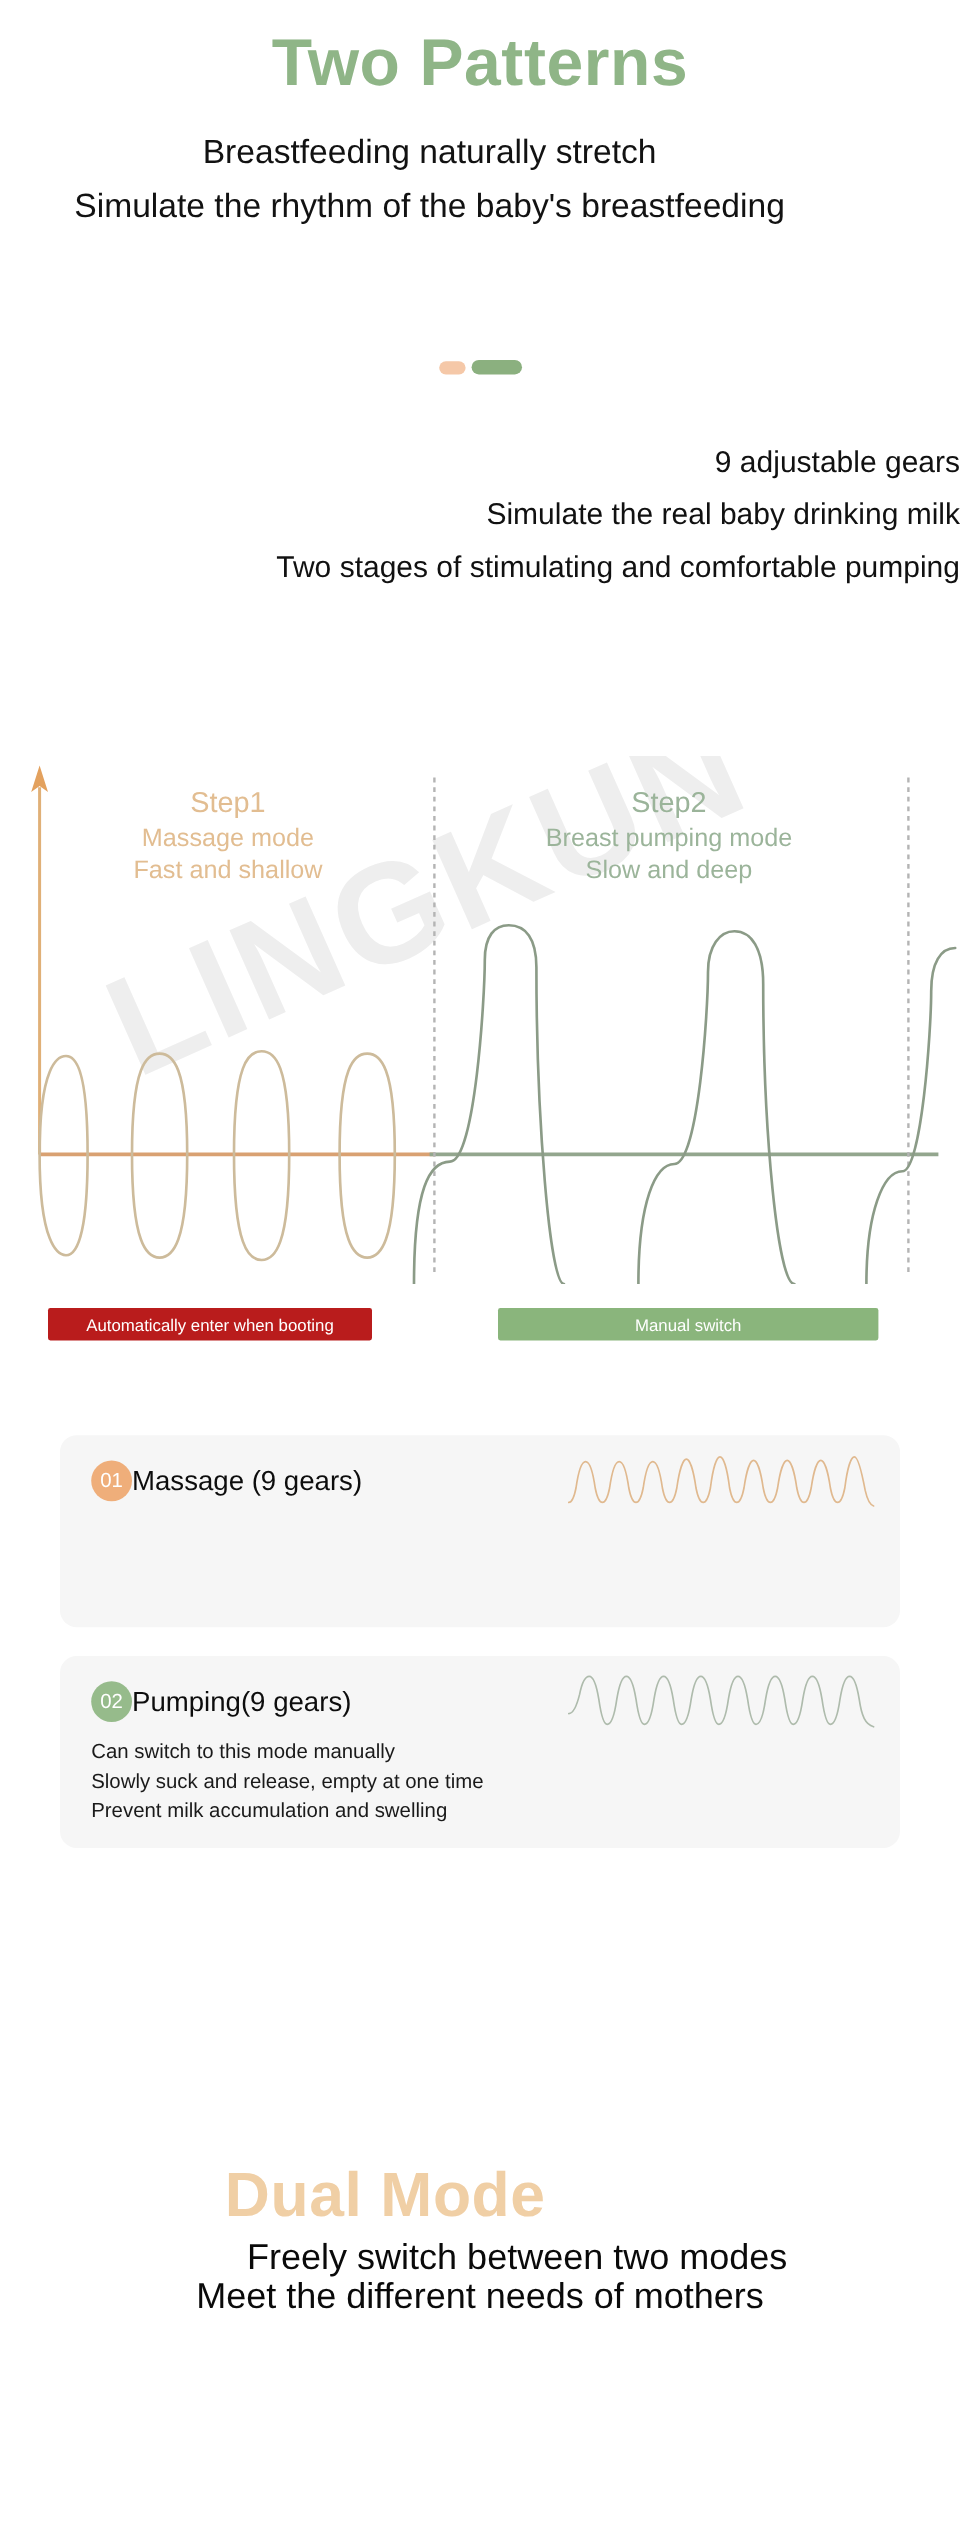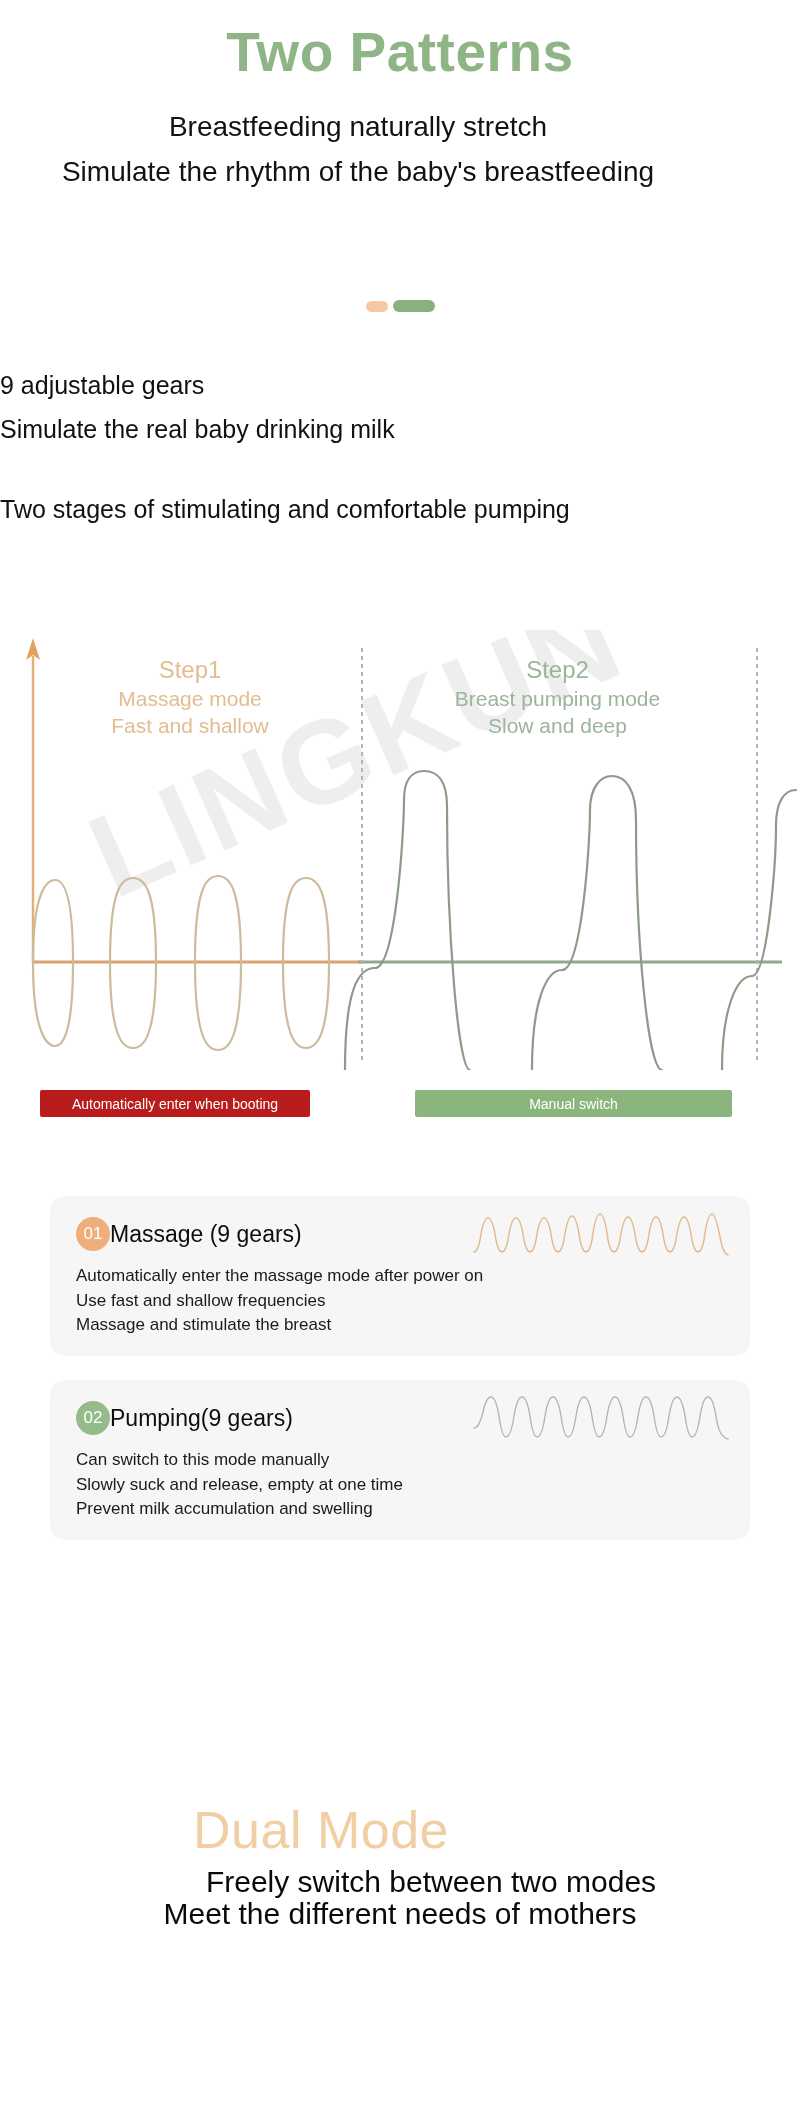--- a/index.html
+++ b/index.html
@@ -28,26 +28,26 @@
   
   .divider{
     position:absolute;left:0;top:300px;width:800px;
     display:flex;justify-content:center;align-items:center;gap:5px;
   }
   .divider .pill-sm{width:22px;height:11px;border-radius:6px;background:#f5c8a8;}
   .divider .pill-lg{width:42px;height:12px;border-radius:6px;background:#8bb07f;}
 
   
   .sub-line{
-    position:absolute;left:0;width:800px;text-align:left;
+    position:absolute;left:0;width:800px;text-align:right;
     font-size:25px;color:#111;line-height:1.2;
   }
   .sub-line.s1{top:370px;}
   .sub-line.s2{top:414px;}
-  .sub-line.s3{top:458px;margin-top:36px;}
+  .sub-line.s3{top:458px;}
 
   
   .chart{position:absolute;left:0;top:630px;width:800px;height:440px;}
   .chart svg{display:block;}
   .wm{
     position:absolute;left:0;top:630px;width:800px;height:440px;
     pointer-events:none;overflow:hidden;
   }
   .wm span{
     position:absolute;left:70px;top:170px;
@@ -90,21 +90,21 @@
   .badge.orange{background:#efae7a;}
   .badge.green{background:#96bb8b;}
   .card-title{font-size:23px;color:#0d0d0d;white-space:nowrap;}
   .card-wave{position:absolute;right:-6px;top:-4px;width:258px;height:48px;}
   .card-body{margin-top:10px;}
   .card-body div{font-size:17px;color:#1a1a1a;line-height:1.45;}
 
   
   .foot-title{
     position:absolute;left:0;top:1800px;width:642px;text-align:center;
-    font-size:52px;font-weight:normal;color:#f0cfa5;letter-spacing:.5px;
+    font-size:52px;font-weight:bold;color:#f0cfa5;letter-spacing:.5px;
   }
   .foot-line{
     position:absolute;left:0;width:800px;text-align:center;
     font-size:30px;color:#0a0a0a;line-height:1.2;
   }
   .foot-line.f1{top:1864px;margin-left:31px;}
   .foot-line.f2{top:1896px;}
 </style>
 </head>
 <body>
@@ -206,25 +206,20 @@
                  C32,42 34,40 36,30 C38,16 41,8 44,8 C47,8 50,16 52,30 C54,40 56,42 58,42
                  C60,42 62,40 64,30 C66,16 69,8 72,8 C75,8 78,16 80,30 C82,40 84,42 86,42
                  C88,42 90,40 92,30 C94,16 97,6 100,6 C103,6 106,16 108,30 C110,40 112,42 114,42
                  C116,42 118,40 120,30 C122,14 125,4 128,4 C131,4 134,14 136,30 C138,40 140,42 142,42
                  C144,42 146,40 148,30 C150,16 153,7 156,7 C159,7 162,16 164,30 C166,40 168,42 170,42
                  C172,42 174,40 176,30 C178,16 181,7 184,7 C187,7 190,16 192,30 C194,40 196,42 198,42
                  C200,42 202,40 204,30 C206,16 209,7 212,7 C215,7 218,16 220,30 C222,40 224,42 226,42
                  C228,42 230,40 232,30 C234,14 237,4 240,4 C243,4 246,16 249,32 C251,41 253,44 256,45"></path>
       </svg>
     </div>
-    <div class="card-body">
-      <div>Automatically enter the massage mode after power on</div>
-      <div>Use fast and shallow frequencies</div>
-      <div>Massage and stimulate the breast</div>
-    </div>
   </div>
 
   <div class="card c2">
     <div class="card-head">
       <span class="badge green">02</span>
       <span class="card-title">Pumping(9 gears)</span>
       <svg class="card-wave" viewBox="0 0 258 48" xmlns="http://www.w3.org/2000/svg">
         <path fill="none" stroke="#aebbac" stroke-width="1.4" stroke-linecap="round" d="M2,34 C5,34 8,30 11,18 C13,8 16,3 19,3 C22,3 25,10 27,22 C29,36 31,43 34,43
                  C37,43 40,36 42,22 C44,10 47,3 50,3 C53,3 56,10 58,22 C60,36 62,43 65,43
                  C68,43 71,36 73,22 C75,10 78,3 81,3 C84,3 87,10 89,22 C91,36 93,43 96,43

